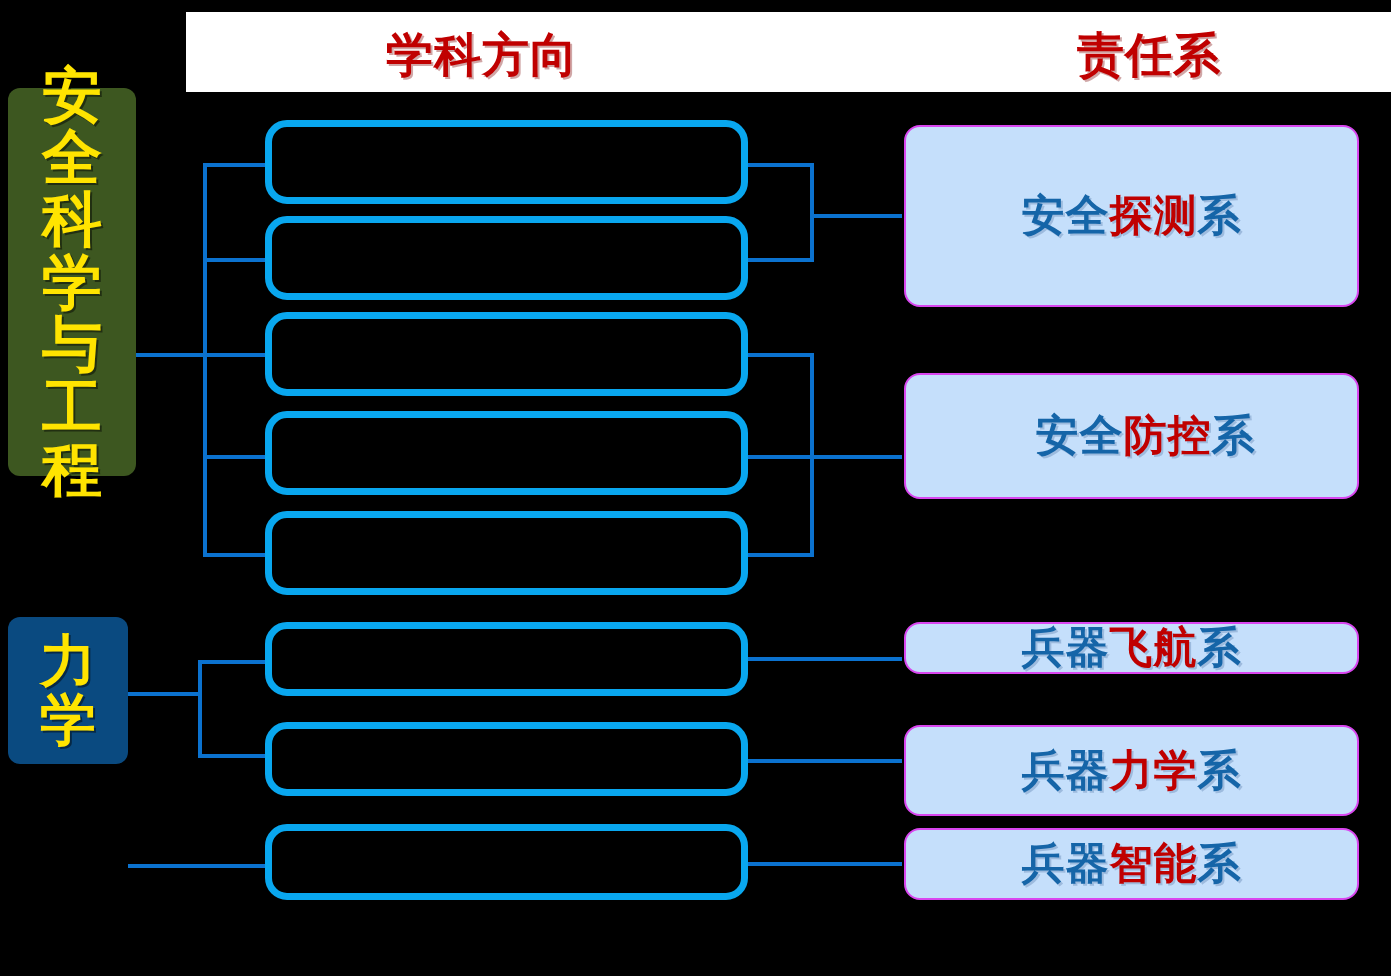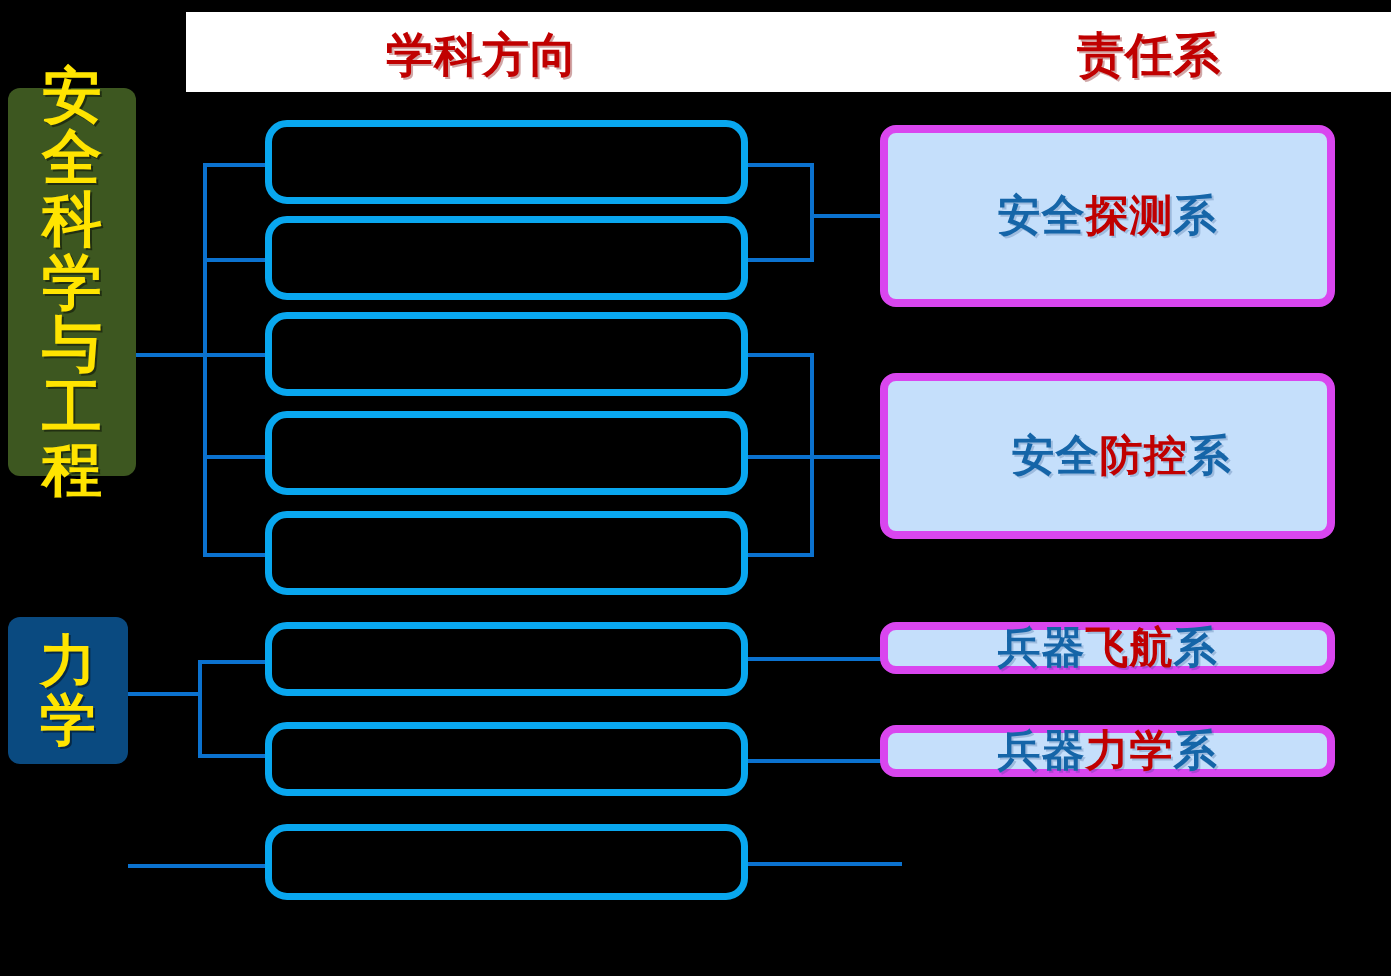--- a/index.html
+++ b/index.html
@@ -80,24 +80,24 @@
     align-items:center;
     justify-content:center;
     color:#ffffff;
     font-size:28px;
     font-weight:bold;
   }
 
   
   .dept{
     position:absolute;
-    left:880px;
+    left:904px;
     width:455px;
     background:#c5dffb;
-    border:8px solid #d946ef;
+    border:2px solid #d946ef;
     border-radius:16px;
     box-sizing:border-box;
     display:flex;
     align-items:center;
     justify-content:center;
     text-align:center;
     font-size:43px;
     font-weight:bold;
     color:#1565a8;
     letter-spacing:1px;
@@ -184,32 +184,37 @@
   <div class="ln h" style="left:748px;top:657px;width:154px;"></div>
   <div class="ln h" style="left:748px;top:759px;width:154px;"></div>
   <div class="ln h" style="left:748px;top:862px;width:154px;"></div>
 
   <div class="dept" style="top:125px;height:182px;">
     <div>
       <span class="seg-blue">安全</span><span class="seg-red">探测</span><span class="seg-blue">系</span>
     </div>
   </div>
 
-  <div class="dept" style="top:373px;height:166px;padding-left:28px;">
+  <div class="dept" style="top:373px;height:126px;padding-left:28px;">
     <div>
       <span class="seg-blue">安全</span><span class="seg-red">防控</span><span class="seg-blue">系</span>
     </div>
   </div>
 
   <div class="dept" style="top:622px;height:52px;">
     <div>
       <span class="seg-blue">兵器</span><span class="seg-red">飞航</span><span class="seg-blue">系</span>
     </div>
   </div>
 
-  <div class="dept" style="top:725px;height:52px;">
+  <div class="dept" style="top:725px;height:91px;">
     <div>
       <span class="seg-blue">兵器</span><span class="seg-red">力学</span><span class="seg-blue">系</span>
     </div>
   </div>
 
+  <div class="dept" style="top:828px;height:72px;">
+    <div>
+      <span class="seg-blue">兵器</span><span class="seg-red">智能</span><span class="seg-blue">系</span>
+    </div>
+  </div>
 
 </div>
 
 </body></html>

